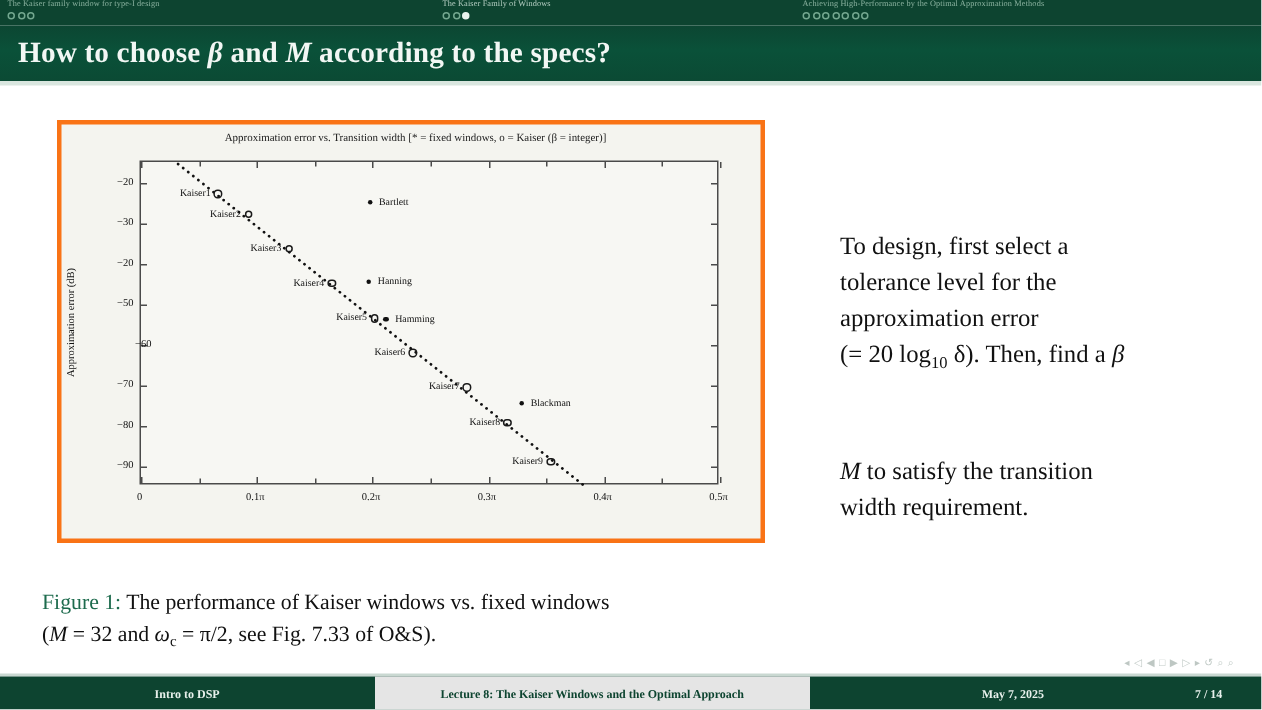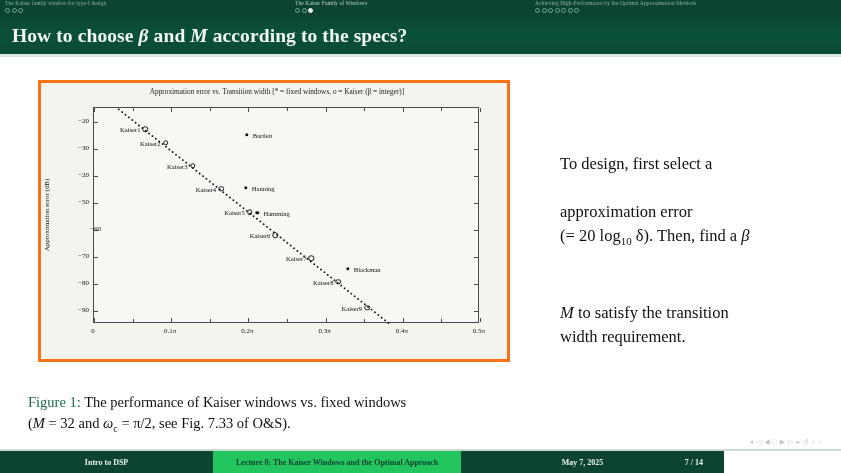--- a/index.html
+++ b/index.html
@@ -184,34 +184,34 @@
     opacity: .30;
     font-size: 7px; color: #2a4a3c;
     font-family: "Liberation Sans", sans-serif;
     white-space: nowrap;
   }
   .beamer-nav span { letter-spacing: .5px; }
 
   
   .footer {
     position: absolute; left: 0; top: 451px;
-    width: 724px; height: 22px;
+    width: 841px; height: 22px;
     background: #0d4430;
     display: flex; align-items: stretch;
   }
   .foot-cell {
     display: flex; align-items: center; justify-content: center;
     font-size: 8px; color: #e8f1ec;
     font-family: "Liberation Serif", serif;
     font-weight: 700;
     height: 22px;
     white-space: nowrap;
   }
   .foot-author  { width: 262px; }
-  .foot-title   { width: 305px; background: #22c55e; color: #0d4430; }
+  .foot-title   { width: 305px; background: #e5e5e5; color: #0d4430; }
   .foot-date    { width: 200px; margin-left: 40px; }
   .foot-page    { width: 74px; }
   .footer-topline {
     position: absolute; left:0; top: 449px; width: 841px; height: 2px;
     background: #c9d8d1;
   }
 </style>
 </head>
 <body>
 
@@ -340,21 +340,21 @@
         <div class="pt-label" style="left: 210.856px; top: 105px;">Hanning</div>
         <div class="mk-star" style="left: 216.436px; top: 129.84px;"></div>
         <div class="pt-label" style="left: 222.436px; top: 129.84px;">Hamming</div>
         <div class="mk-star" style="left: 306.76px; top: 186px;"></div>
         <div class="pt-label" style="left: 312.76px; top: 186px;">Blackman</div>
       </div>
   </div>
 
   <div class="body-text">
     <span>To design, first select a</span><br>
-    <br>
+    <span>tolerance level for the</span><br>
     <span>approximation error</span><br>
     <span>(= 20 log</span><sub>10</sub><span> δ). Then, find a </span><i>β</i><br>
     <br>
     <br>
     <i>M</i><span> to satisfy the transition</span><br>
     <span>width requirement.</span>
   </div>
 
   <div class="caption">
     <span class="cap-head">Figure 1:</span><span> The performance of Kaiser windows vs. fixed windows</span><br>

